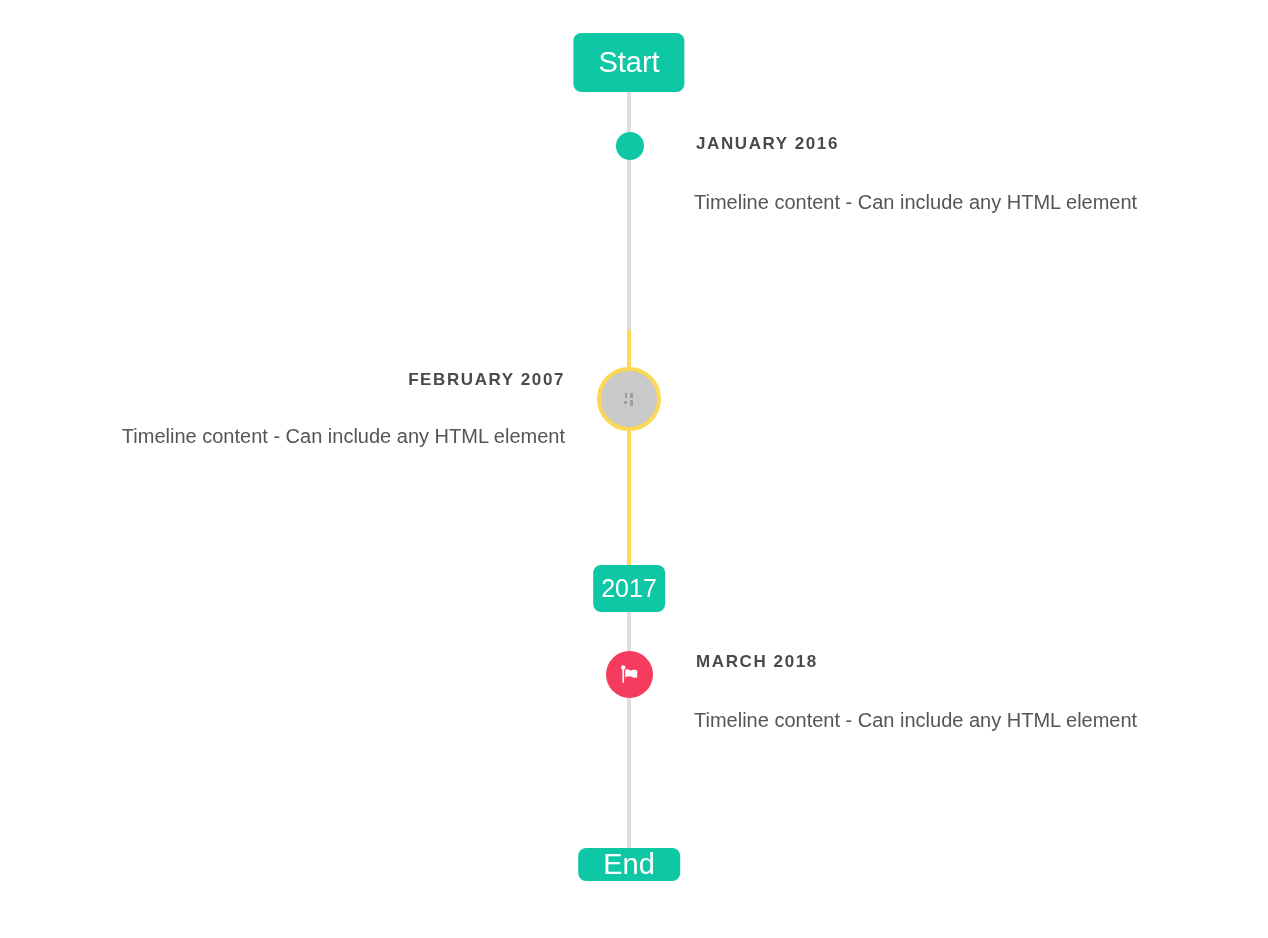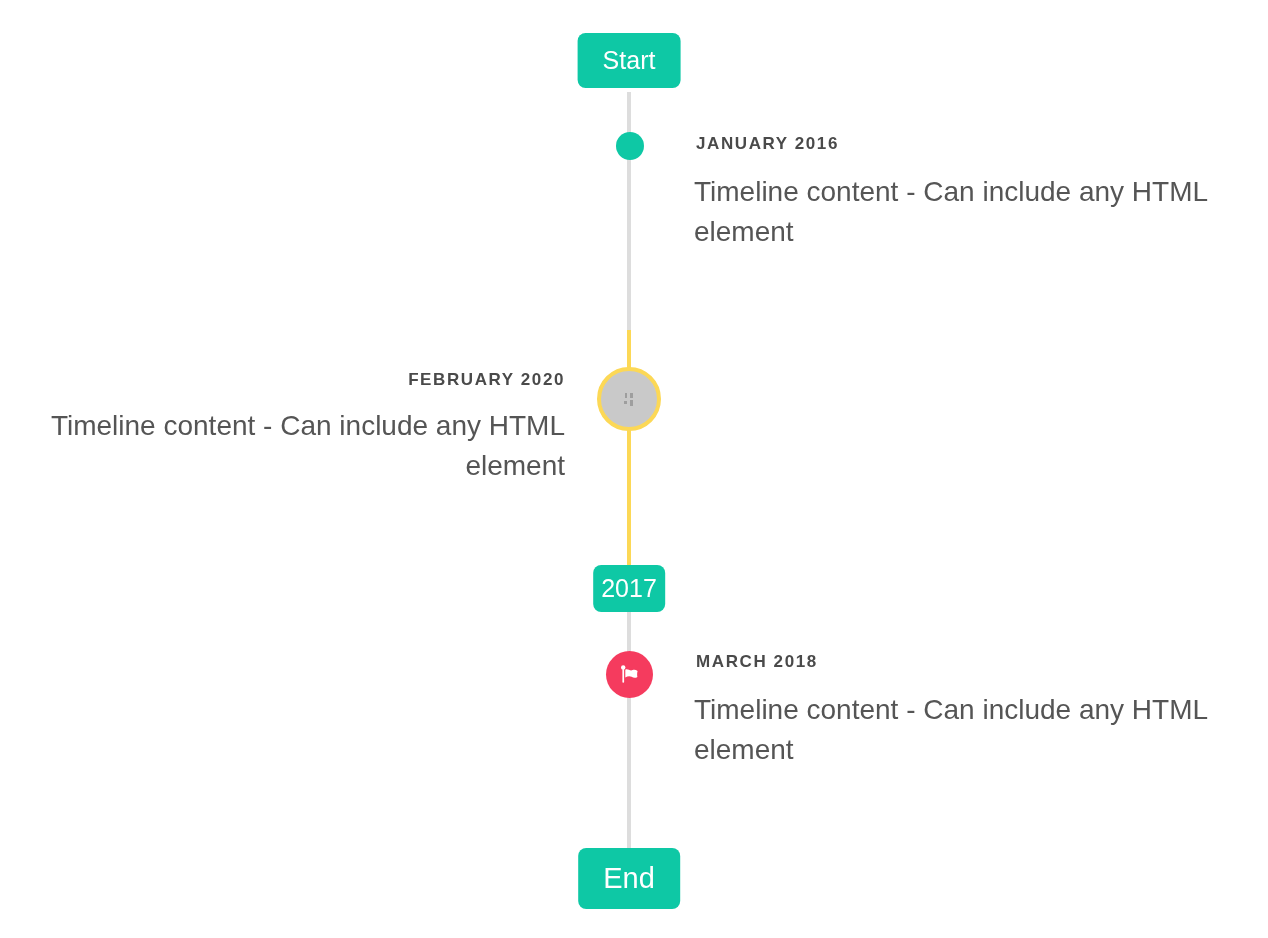--- a/index.html
+++ b/index.html
@@ -32,23 +32,23 @@
   .badge {
     position: absolute;
     left: 629px;
     transform: translateX(-50%);
     background: #0ec8a5;
     color: #ffffff;
     border-radius: 8px;
     text-align: center;
     white-space: nowrap;
   }
-  .badge-start { top: 33px; padding: 13px 25px; font-size: 25px; }
+  .badge-start { top: 33px; padding: 13px 25px; font-size: 29px; }
   .badge-year  { top: 565px; padding: 9px 8px;  font-size: 25px; }
-  .badge-end   { top: 848px; padding: 14px 25px; font-size: 29px; }
+  .badge-end   { top: 848px; padding: 0 25px; font-size: 29px; }
   
   .marker-dot {
     position: absolute;
     left: 616px; top: 132px;
     width: 28px; height: 28px;
     border-radius: 50%;
     background: #0ec8a5;
   }
   .marker-image {
     position: absolute;
@@ -77,23 +77,23 @@
     font-size: 17px;
     font-weight: 700;
     letter-spacing: 1.6px;
     color: #4a4a4a;
     line-height: 24px;
     white-space: nowrap;
     text-align: center;
   }
   .entry-content {
     position: absolute;
-    font-size: 28px;
+    font-size: 20px;
     color: #555555;
-    line-height: 40px;
+    line-height: 61px;
     width: 545px;
   }
   .side-right { text-align: left; }
   .side-left  { text-align: right; }
 
   .date-jan { left: 696px; top: 132px; }
   .content-jan { left: 694px; top: 172px; }
 
   .date-feb { right: 703px; top: 368px; }
   .content-feb { right: 703px; top: 406px; }
@@ -122,21 +122,21 @@
       <svg class="icon-svg" width="19" height="18" viewBox="0 0 19 18">
         <g fill="#9e9e9e">
           <rect x="5" y="3" width="2" height="5"></rect>
           <rect x="10" y="3" width="3" height="5"></rect>
           <rect x="4" y="11" width="3" height="3"></rect>
           <rect x="10" y="10" width="3" height="6"></rect>
         </g>
       </svg>
     </span>
   </div>
-  <div class="entry-date date-feb">FEBRUARY 2020</div>
+  <div class="entry-date date-feb">FEBRUARY 2007</div>
   <div class="entry-content content-feb side-left">Timeline content - Can include any HTML element</div>
 
   <div class="badge badge-year">2017</div>
 
   <div class="marker-flag">
     <span>
       <svg class="icon-svg" width="24" height="24" viewBox="0 0 24 24">
         <g fill="#ffffff">
           <circle cx="5.2" cy="4.4" r="2.2"></circle>
           <rect x="4.4" y="5.2" width="1.7" height="14.6" rx="0.8"></rect>

